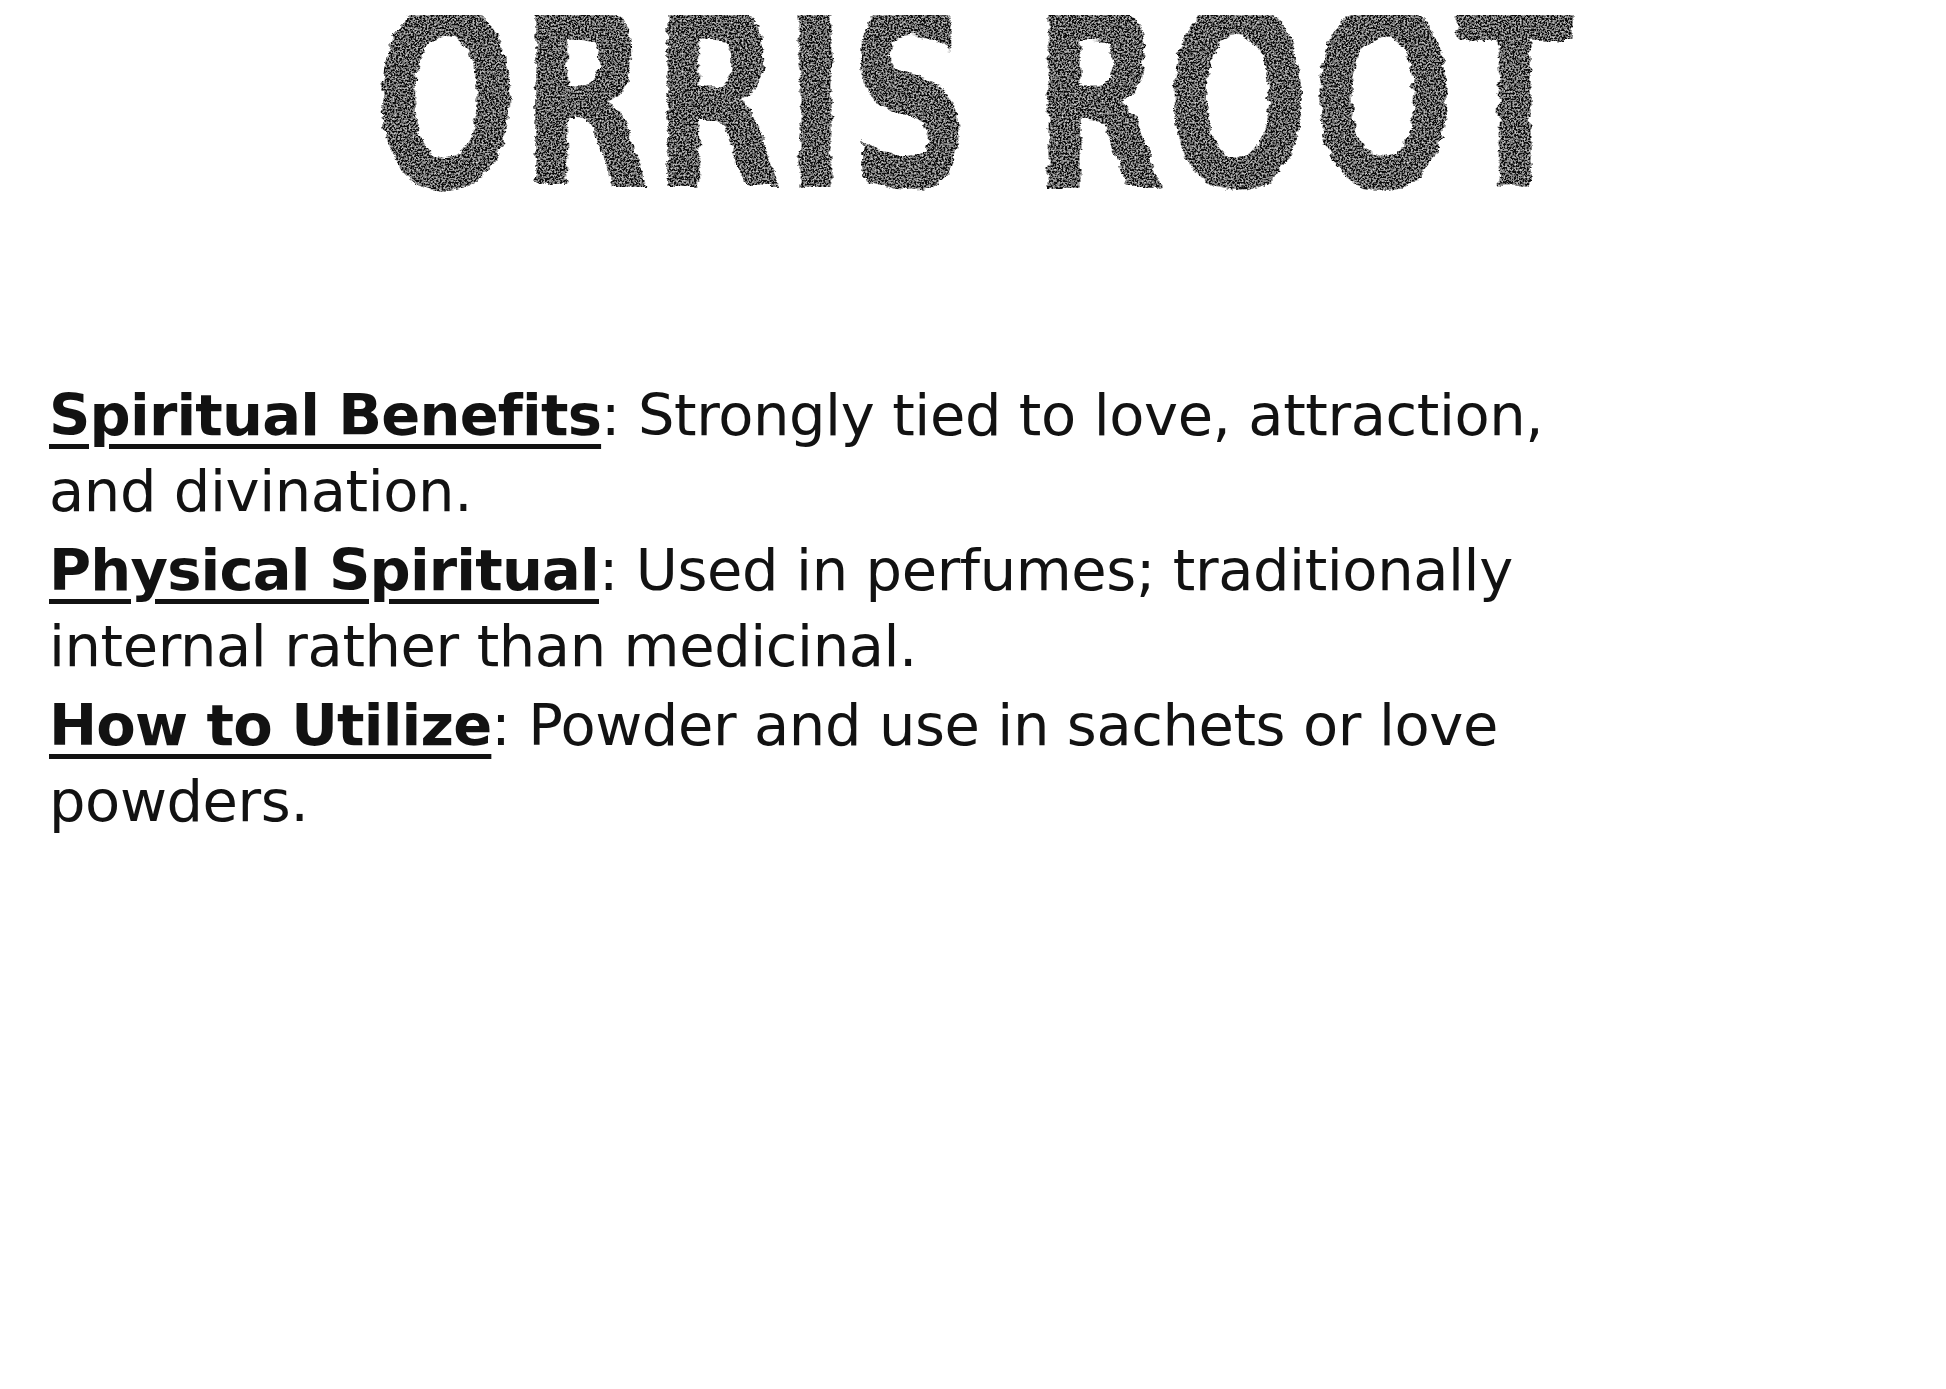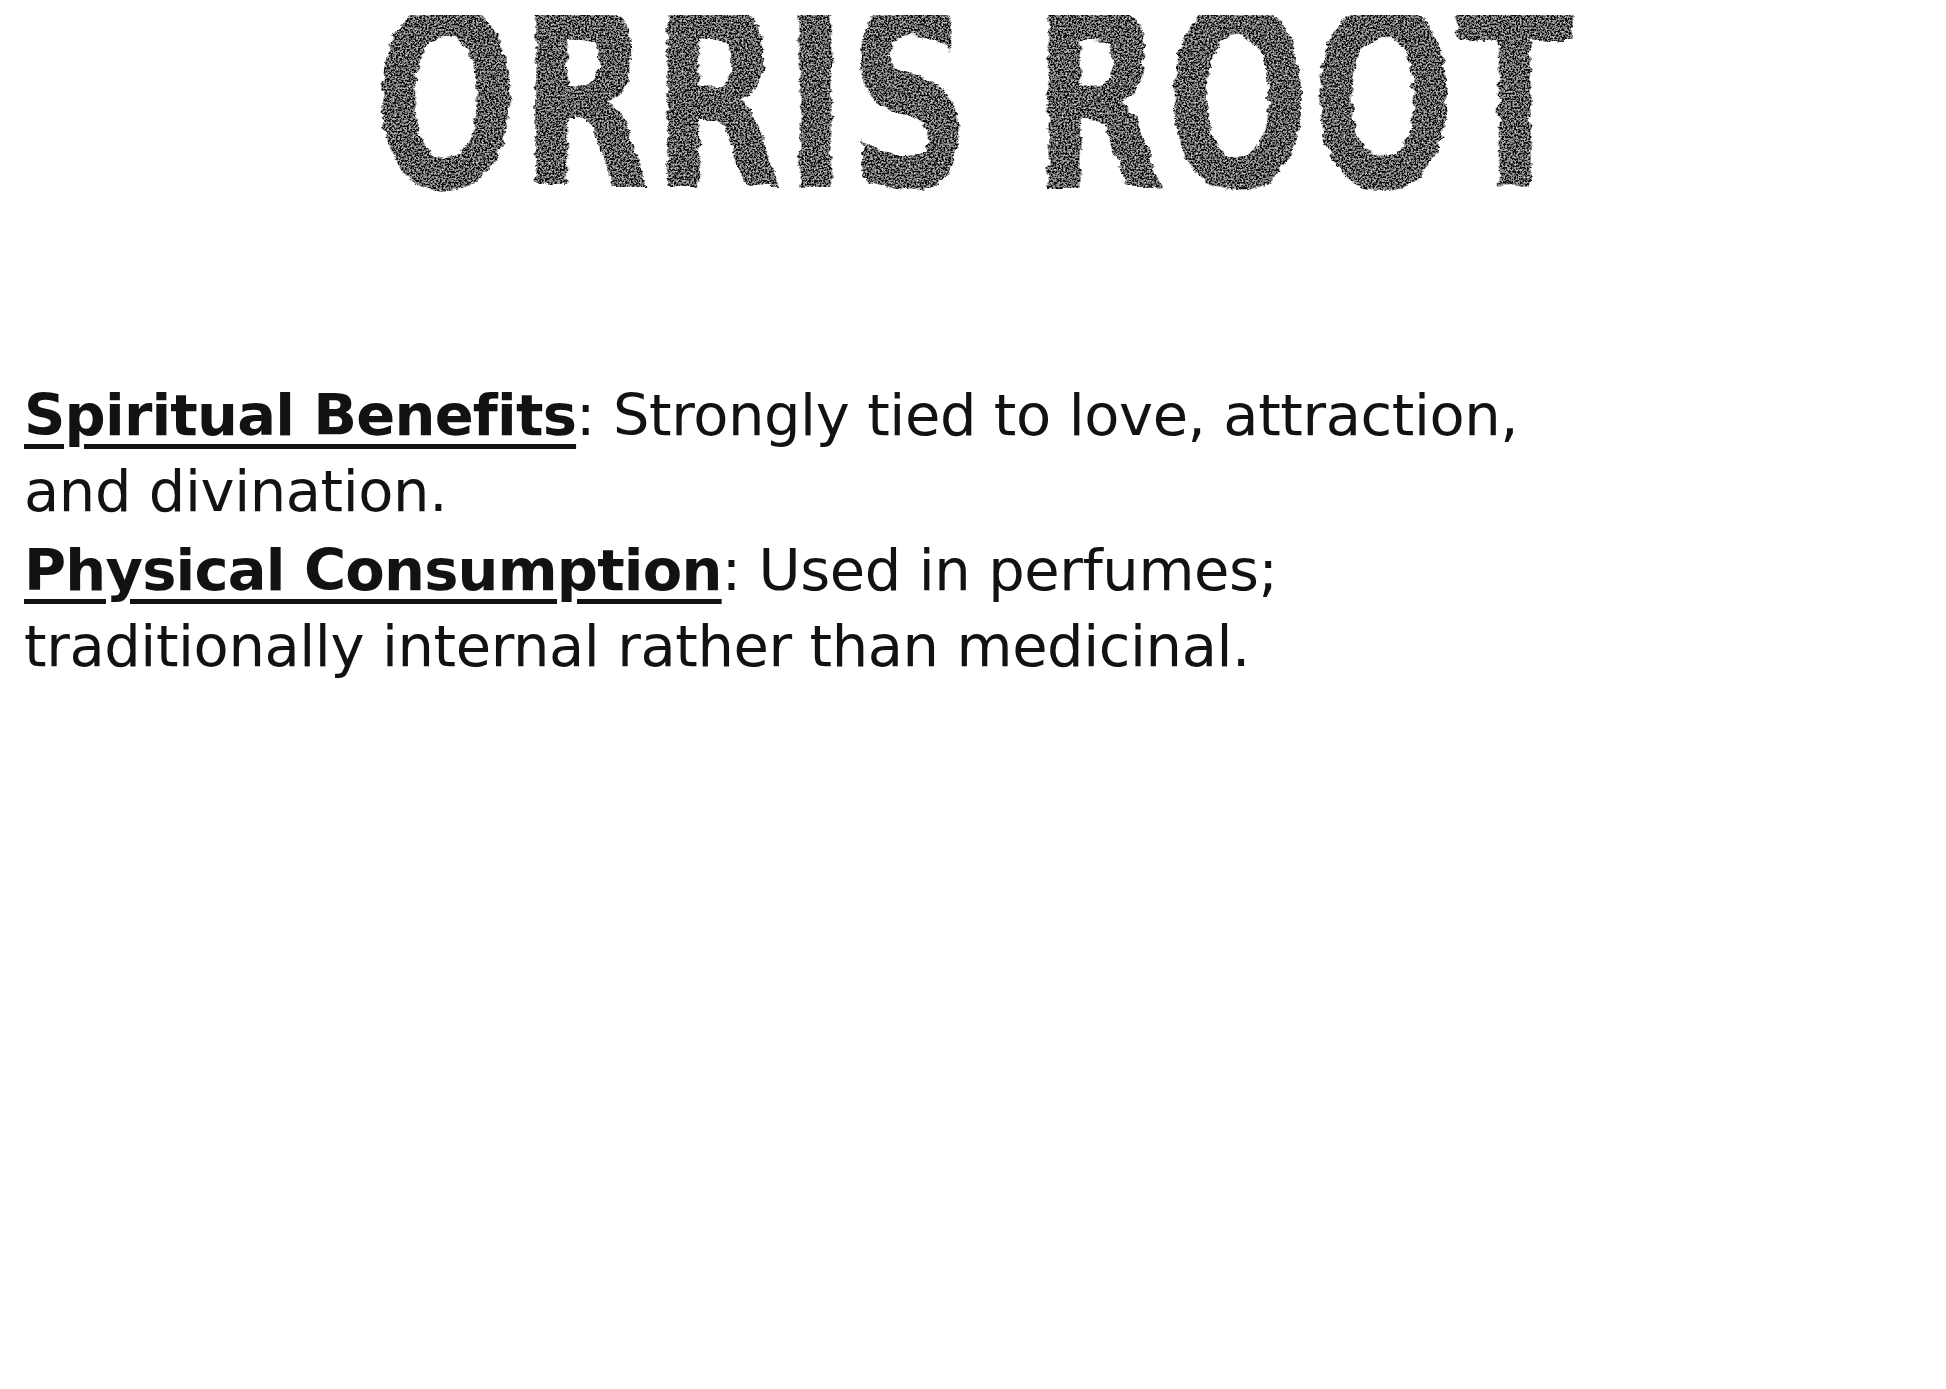--- a/index.html
+++ b/index.html
@@ -42,21 +42,21 @@
     font-family: "DejaVu Sans", sans-serif;
     font-weight: bold;
     font-size: 212px;
     letter-spacing: 2px;
     fill: #0d0d0d;
   }
 
   
   .body-block {
     position: absolute;
-    left: 24px;
+    left: 49px;
     top: 378px;
     width: 1520px;
   }
   .entry {
     font-size: 57.5px;
     line-height: 1.33;
     color: #121212;
     font-family: "DejaVu Sans", sans-serif;
     font-weight: 400;
     letter-spacing: -0.4px;
@@ -115,19 +115,22 @@
     </svg>
   </div>
 
   <div class="body-block">
 
     <p class="entry">
       <span class="lbl">Spiritual Benefits</span><span class="colon">:</span><span class="txt"> Strongly tied to love, attraction, and divination.</span>
     </p>
 
     <p class="entry">
-      <span class="lbl">Physical Consumption</span><span class="colon">:</span><span class="txt"> Used in perfumes; traditionally internal rather than medicinal.</span>
+      <span class="lbl">Physical Spiritual</span><span class="colon">:</span><span class="txt"> Used in perfumes; traditionally internal rather than medicinal.</span>
     </p>
 
 
+    <p class="entry">
+      <span class="lbl">How to Utilize</span><span class="colon">:</span><span class="txt"> Powder and use in sachets or love powders.</span>
+    </p>
 
   </div>
 </div>
 
 </body></html>

